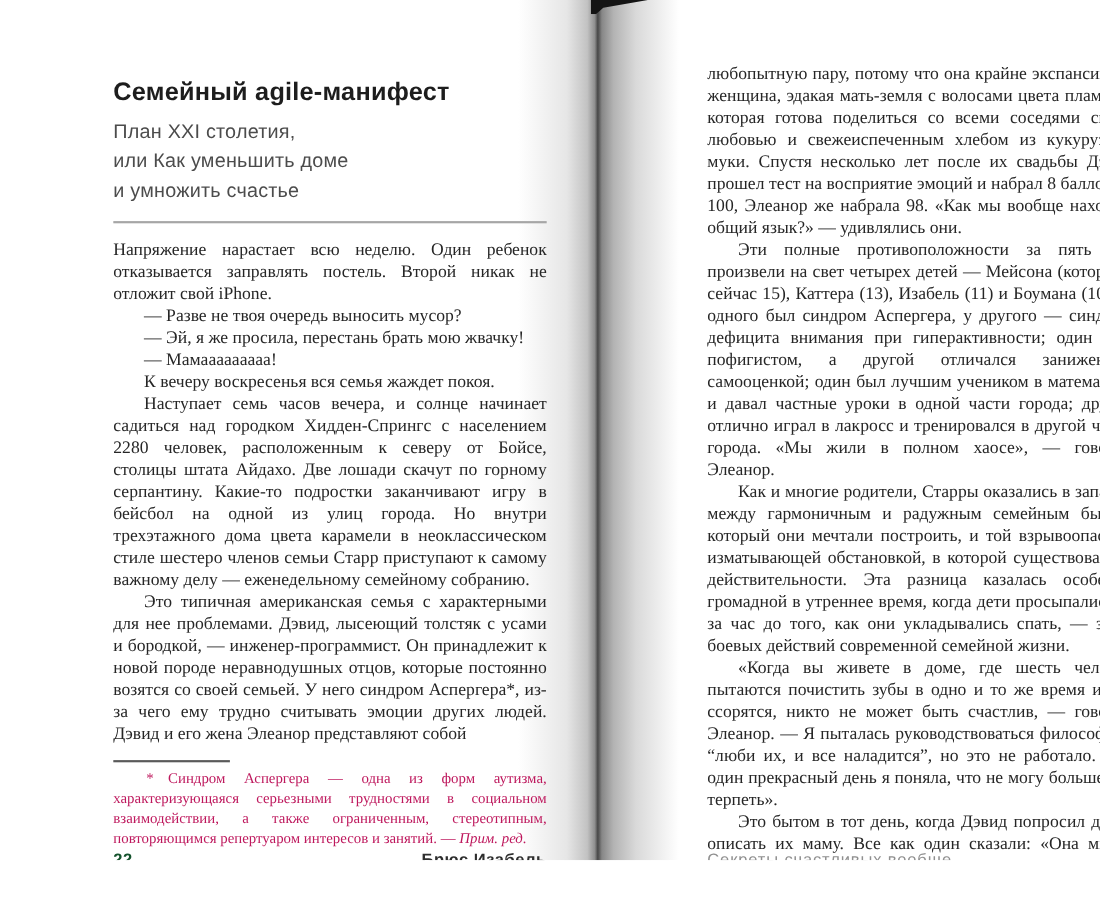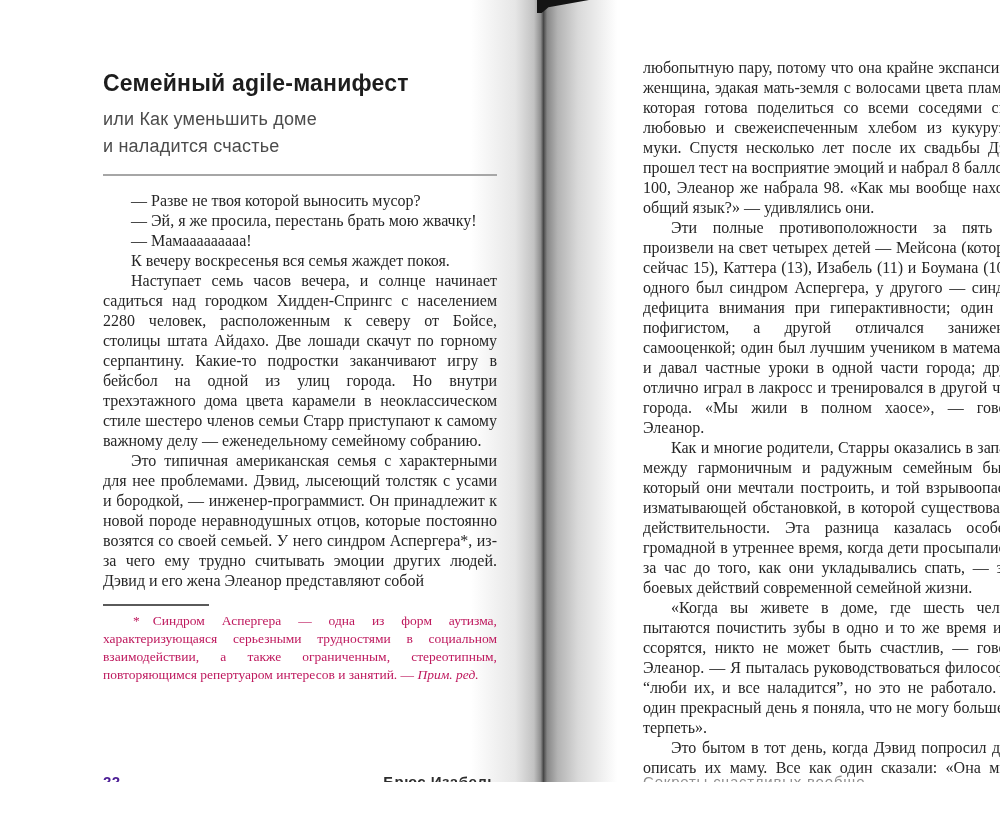--- a/index.html
+++ b/index.html
@@ -78,45 +78,47 @@
   .fn-marker { margin-right:13px; }
   .fn-source { font-style:italic; }
 
   
   .footer {
     position:absolute; top:773px; left:0; right:0;
     font-family:"Liberation Sans", sans-serif;
     font-size:15px; display:flex; justify-content:space-between;
     align-items:baseline; letter-spacing:0.4px;
   }
-  .footer .page-num { font-weight:bold; color:#4c1d95; }
+  .footer .page-num { font-weight:bold; color:#14532d; }
   .footer .running-title-bold { font-weight:bold; color:#2e2e2e; letter-spacing:0.5px; }
   .footer .running-title-muted { font-weight:normal; color:#8f8f8f; letter-spacing:0.8px; }
 </style>
 </head>
 <body>
 
 <div class="spread">
 
   <div class="gutter"></div>
   <div class="spine-top-wedge"></div>
   <div class="spine-bottom-blob"></div>
 
   <div class="page page-left">
     <h1 class="chapter-title">Семейный agile-манифест</h1>
 
     <div class="chapter-subtitle">
+      <div>План XXI столетия,</div>
       <div>или Как уменьшить доме</div>
-      <div>и наладится счастье</div>
+      <div>и умножить счастье</div>
     </div>
 
     <hr class="title-rule">
 
     <div class="body-text">
-        <p class="indent">— Разве не твоя которой выносить мусор?</p>
+        <p>Напряжение нарастает всю неделю. Один ребенок отказывается заправлять постель. Второй никак не отложит свой iPhone.</p>
+        <p class="indent">— Разве не твоя очередь выносить мусор?</p>
         <p class="indent">— Эй, я же просила, перестань брать мою жвачку!</p>
         <p class="indent">— Мамааааааааа!</p>
         <p class="indent">К вечеру воскресенья вся семья жаждет покоя.</p>
         <p class="indent">Наступает семь часов вечера, и солнце начинает садиться над городком Хидден-Спрингс с населением 2280 человек, расположенным к северу от Бойсе, столицы штата Айдахо. Две лошади скачут по горному серпантину. Какие-то подростки заканчивают игру в бейсбол на одной из улиц города. Но внутри трехэтажного дома цвета карамели в неоклассическом стиле шестеро членов семьи Старр приступают к самому важному делу — еженедельному семейному собранию.</p>
         <p class="indent">Это типичная американская семья с характерными для нее проблемами. Дэвид, лысеющий толстяк с усами и бородкой, — инженер-программист. Он принадлежит к новой породе неравнодушных отцов, которые постоянно возятся со своей семьей. У него синдром Аспергера*, из-за чего ему трудно считывать эмоции других людей. Дэвид и его жена Элеанор представляют собой</p>
       </div>
 
     <div class="footnote-block">
       <hr class="footnote-rule">
       <p class="footnote"><span class="fn-marker">*</span><span>Синдром Аспергера — одна из форм аутизма, характеризующаяся серьезными трудностями в социальном взаимодействии, а также ограниченным, стереотипным, повторяющимся репертуаром интересов и занятий. — </span><span class="fn-source">Прим. ред.</span></p>

